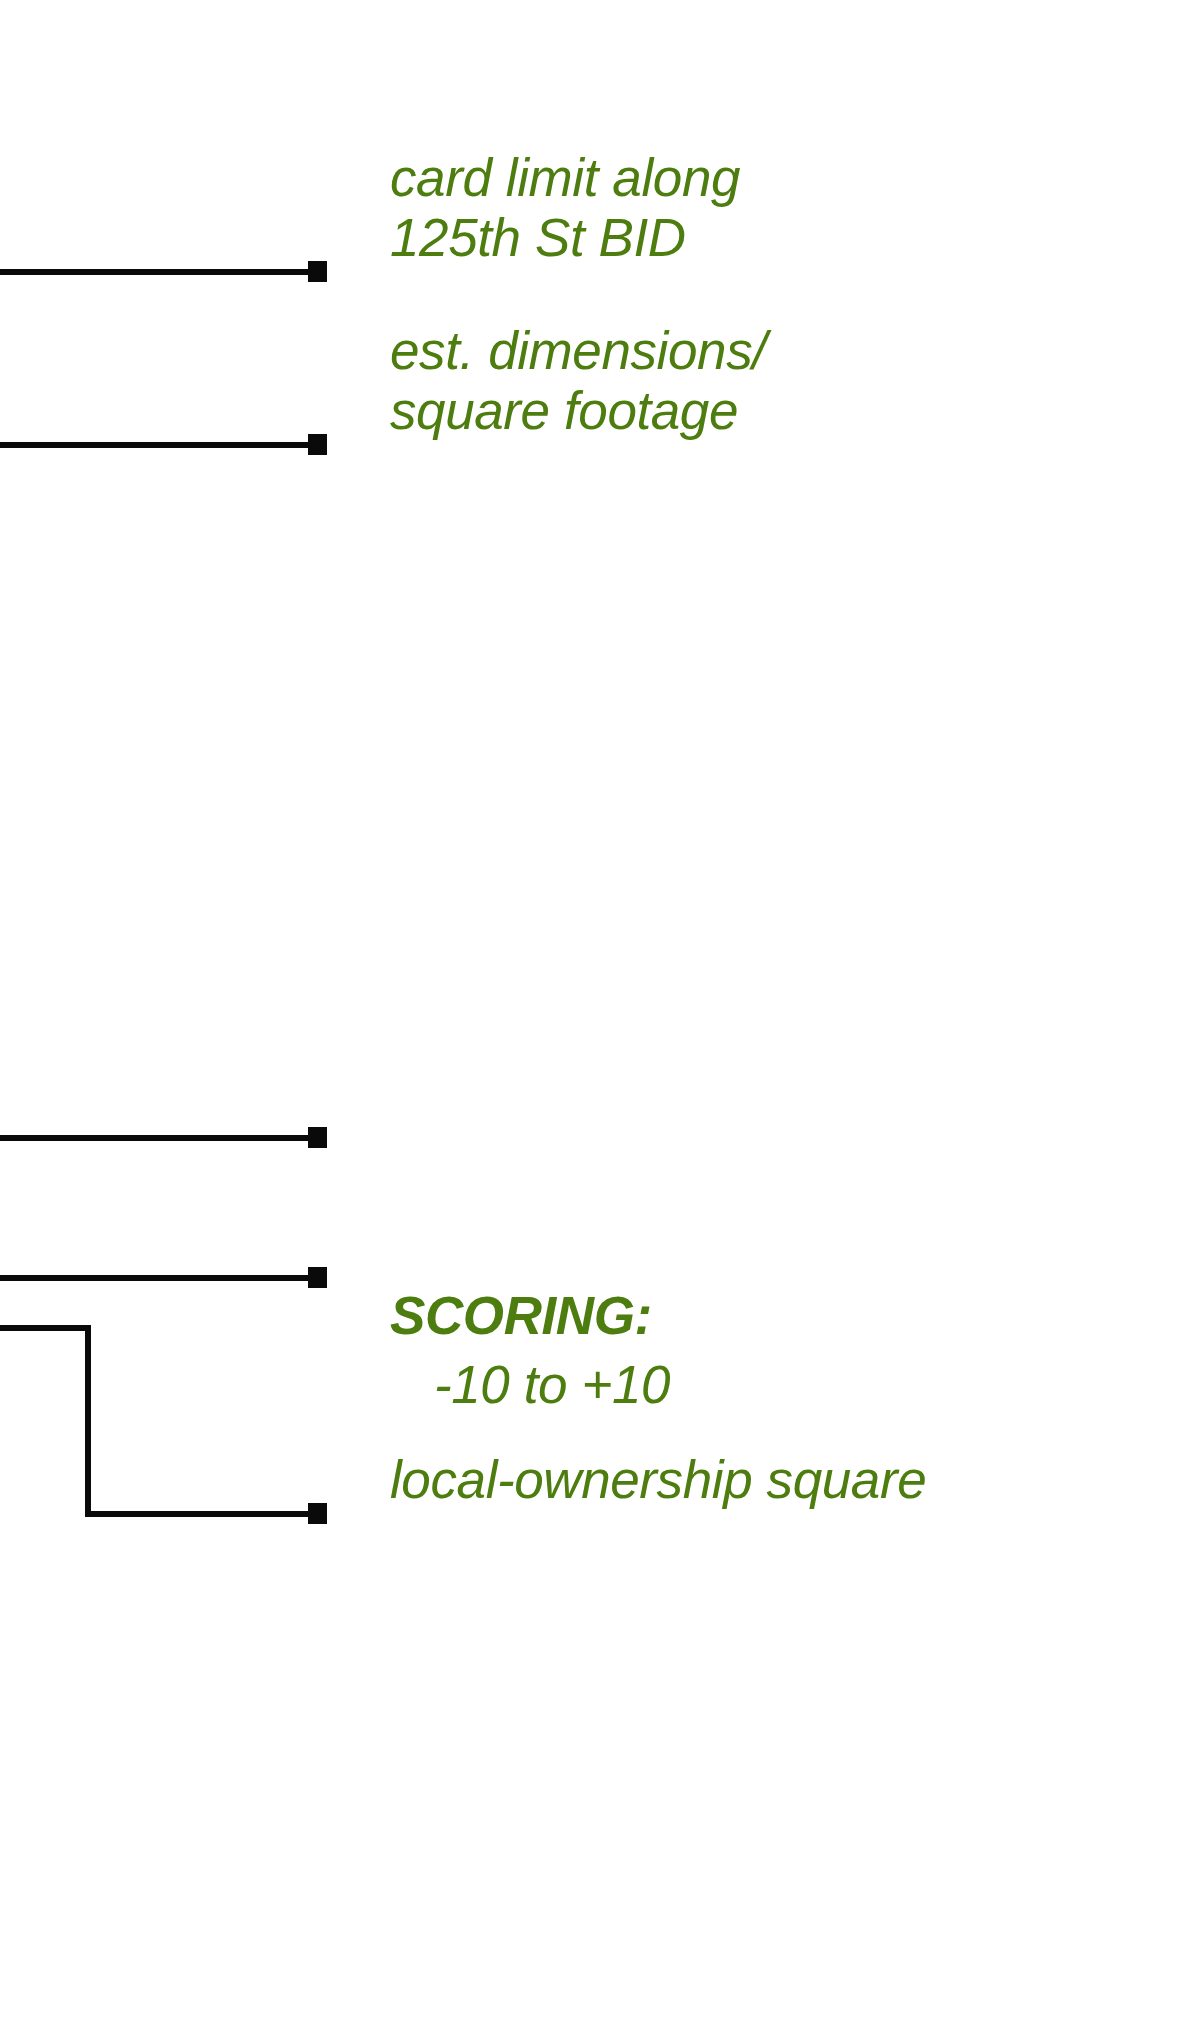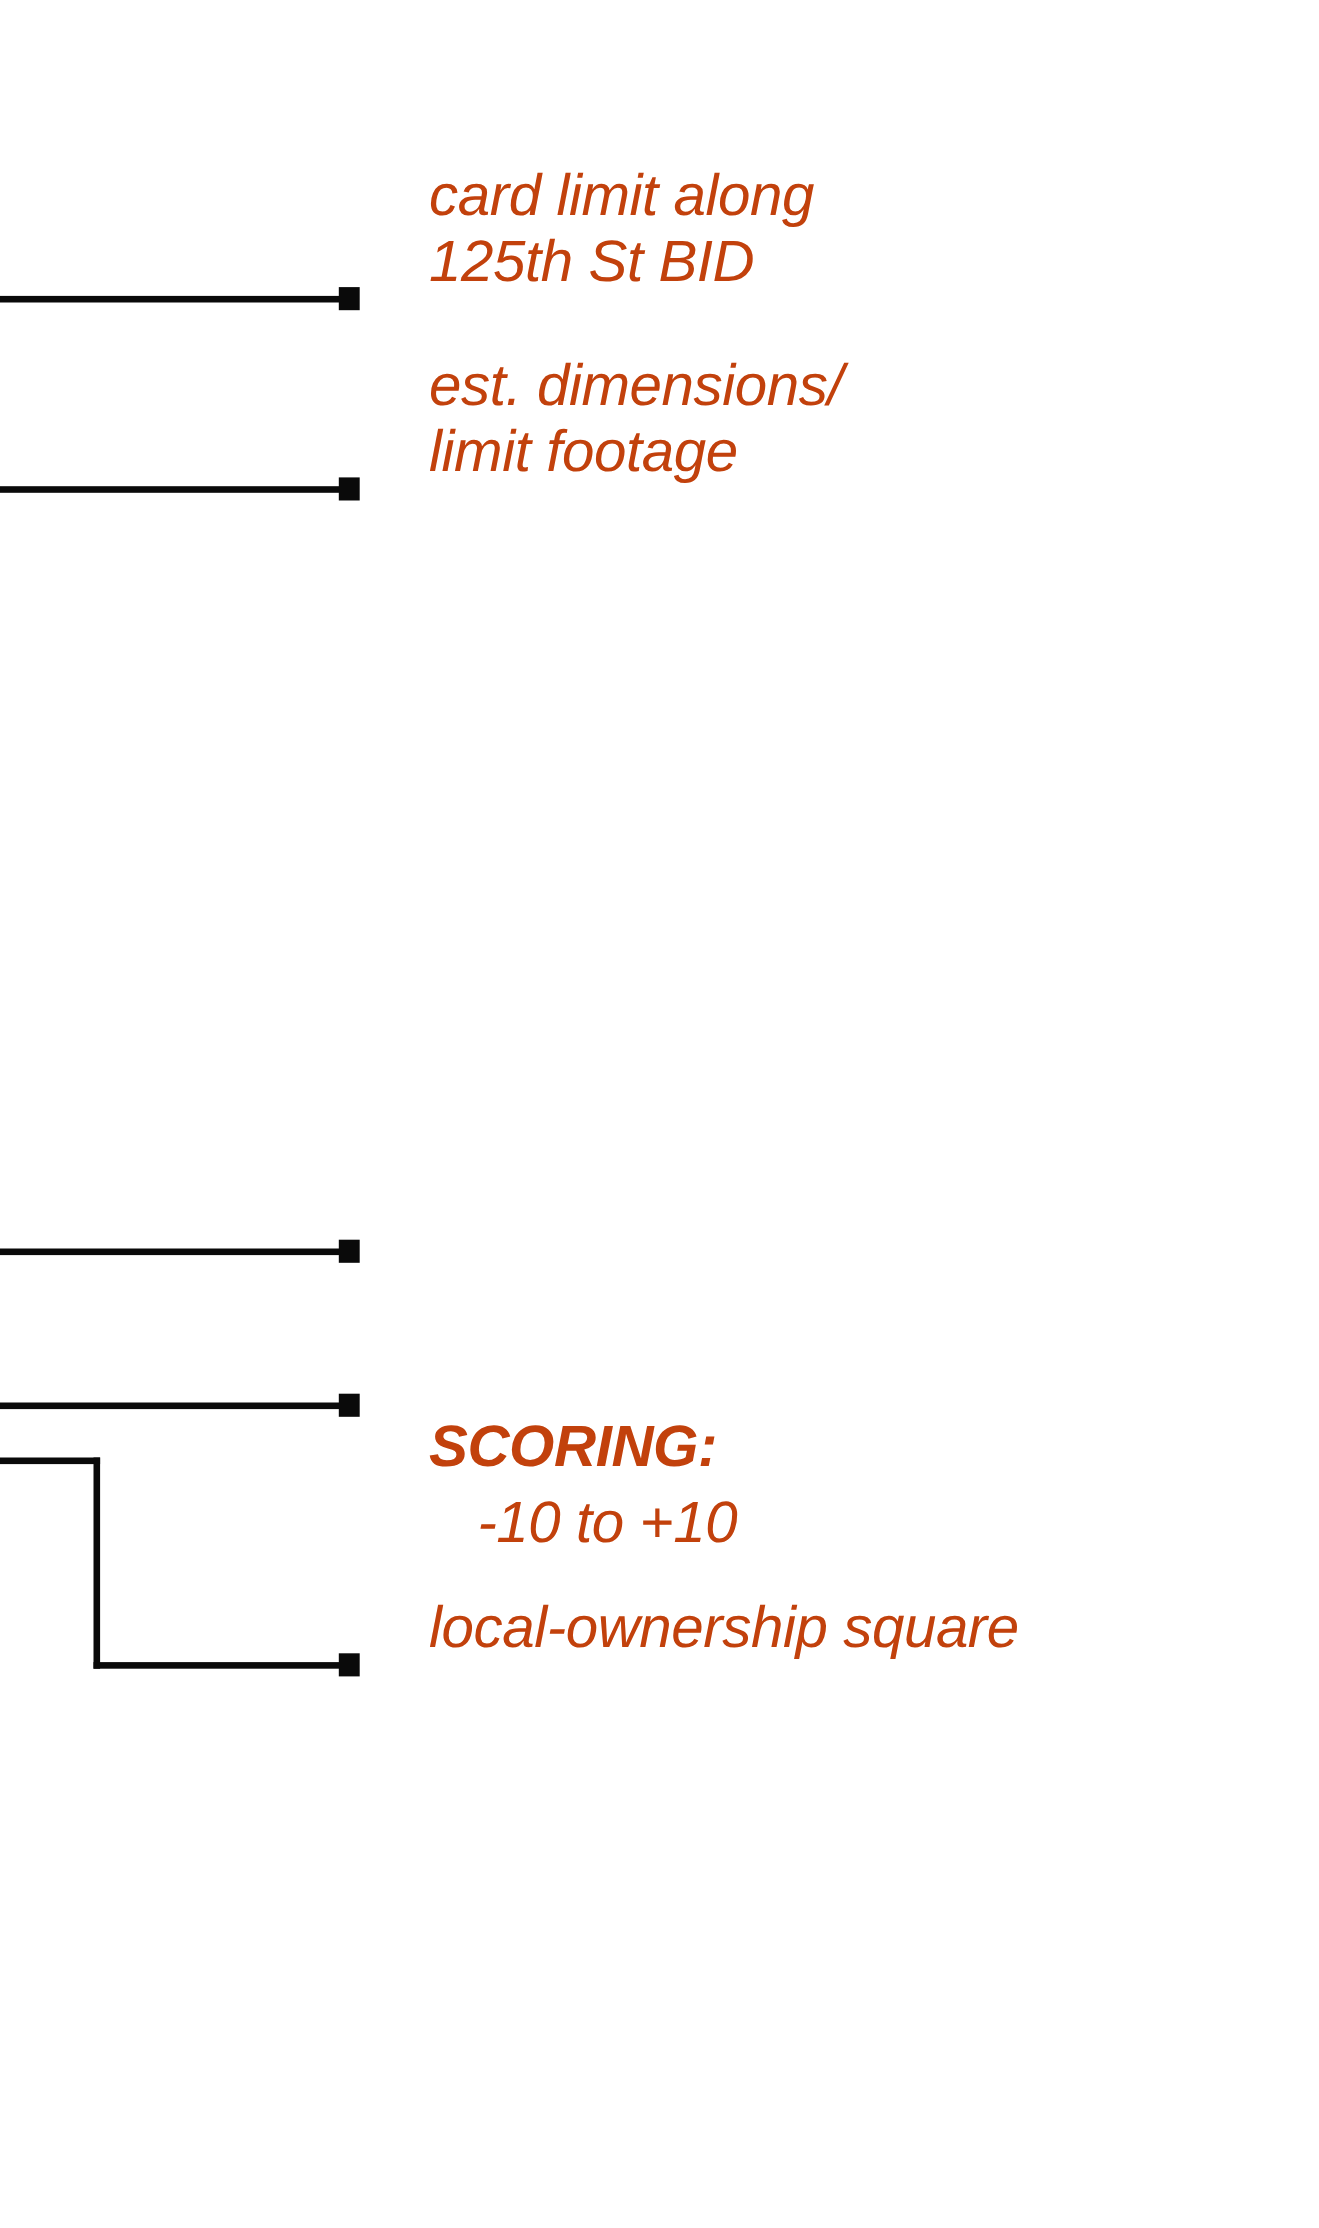--- a/index.html
+++ b/index.html
@@ -51,42 +51,42 @@
   
   .annot {
     position: absolute;
     left: 390px;
     font-family: "Liberation Sans", sans-serif;
     font-style: italic;
     font-weight: 400;
     font-size: 53px;
     line-height: 60px;
     letter-spacing: -0.4px;
-    color: #c2410c;
+    color: #4d7c0f;
     white-space: pre-line;
     margin: 0;
   }
   .annot.bold {
     font-weight: 700;
   }
 </style>
 </head>
 <body>
 
 <div id="canvas">
 
   <div class="leader" style="left:0px; top:269px; width:310px;"></div>
   <div class="leader-cap" style="left:308px; top:261px;"></div>
   <div class="annot" style="top:148px;">card limit along
 125th St BID</div>
 
   <div class="leader" style="left:0px; top:442px; width:310px;"></div>
   <div class="leader-cap" style="left:308px; top:434px;"></div>
   <div class="annot" style="top:321px;">est. dimensions/
-limit footage</div>
+square footage</div>
 
   <div class="leader" style="left:0px; top:1135px; width:310px;"></div>
   <div class="leader-cap" style="left:308px; top:1127px;"></div>
 
   <div class="leader" style="left:0px; top:1275px; width:310px;"></div>
   <div class="leader-cap" style="left:308px; top:1267px;"></div>
   <div class="annot bold" style="top:1240px;margin-top:46px;">SCORING:</div>
 
   <div class="annot" style="top:1355px;margin-left:44px;">-10 to +10</div>
 

